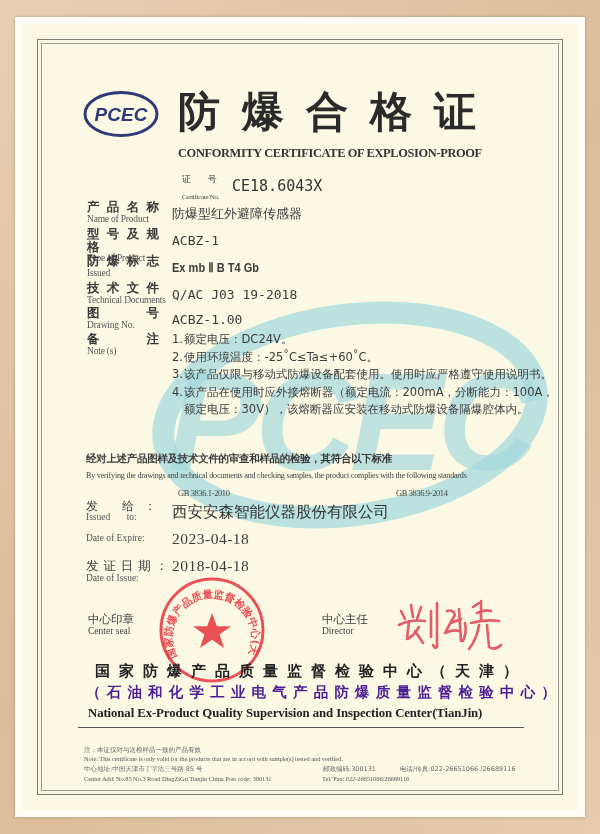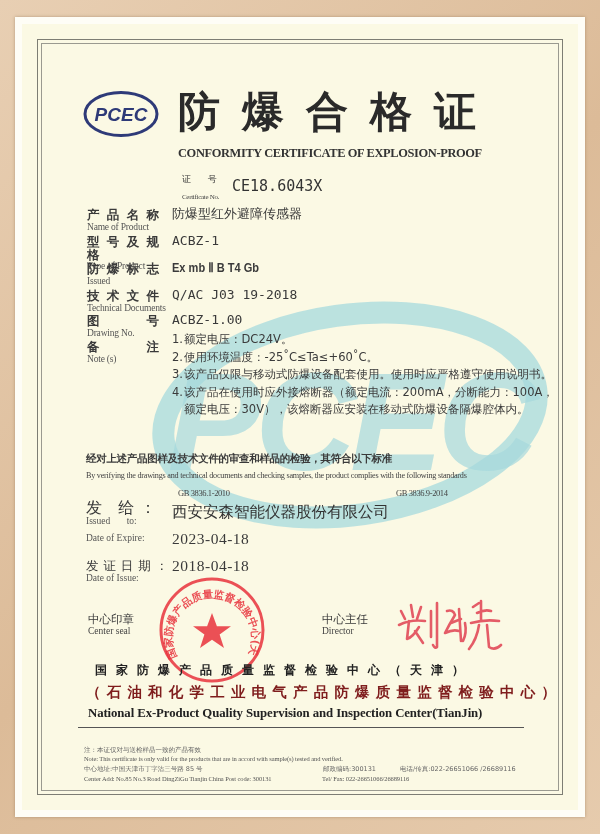--- a/index.html
+++ b/index.html
@@ -47,21 +47,21 @@
     font-family: "Liberation Serif", serif;
   }
   .certno-label { left: 182px; top: 175px; line-height: 1; }
   .certno-label .cn { font-size: 9px; color: #333; letter-spacing: 7px; display:block; }
   .certno-label .en { font-size: 7px; color: #444; display:block; margin-top: 10px; font-family: "Liberation Serif", serif; letter-spacing: -0.3px;}
   .certno-value {
     left: 232px; top: 177px; font-size: 15px; color: #333;
     font-family: "DejaVu Sans Mono", monospace;
   }
 
-  .field-label { left: 87px; width: 75px; line-height: 1; margin-top: 8px; }
+  .field-label { left: 87px; width: 75px; line-height: 1; }
   .field-label .cn {
     display: block; font-size: 12.5px; color: #3a3a3a; font-weight: bold;
     letter-spacing: 3px; text-align: justify; text-align-last: justify;
     font-family: "DejaVu Sans", sans-serif;
   }
   .field-label .en {
     display: block; font-size: 9.5px; color: #555; margin-top: 1px;
     font-family: "Liberation Serif", serif; white-space: nowrap; letter-spacing: -0.2px;
   }
   .field-value {
@@ -83,43 +83,43 @@
     left: 86px; top: 452px; font-size: 10.5px; color: #3a3a3a; font-weight: bold;
     font-family: "DejaVu Sans", sans-serif; letter-spacing: -0.3px;
   }
   .verify-en {
     left: 86px; top: 471px; font-size: 8.2px; color: #444; letter-spacing: -0.25px;
     font-family: "Liberation Serif", serif; white-space: nowrap;
   }
   .std { top: 488px; font-size: 8.5px; color: #444; font-family: "Liberation Serif", serif; letter-spacing: -0.4px; margin-left: 8px; }
 
   .issued-label { left: 86px; top: 500px; width: 70px; line-height: 1; }
-  .issued-label .cn { display: block; font-size: 16px; color: #3a3a3a; text-align: justify; text-align-last: justify; font-family: "DejaVu Sans", sans-serif; }
+  .issued-label .cn { display: block; font-size: 12px; color: #3a3a3a; text-align: justify; text-align-last: justify; font-family: "DejaVu Sans", sans-serif; }
   .issued-label .en { display: block; font-size: 9.5px; color: #555; word-spacing: 14px; font-family: "Liberation Serif", serif; margin-top: 1px; }
   .issued-value { left: 172px; top: 502px; font-size: 15.5px; color: #333; font-family: "DejaVu Sans", sans-serif; }
 
   .date-label { left: 86px; width: 82px; line-height: 1; }
   .date-label .cn { display: block; font-size: 12.5px; color: #3a3a3a; text-align: justify; text-align-last: justify; font-family: "DejaVu Sans", sans-serif; }
   .date-label .en { display: block; font-size: 9.5px; color: #555; font-family: "Liberation Serif", serif; margin-top: 1px; }
   .date-value { left: 172px; font-size: 15.5px; color: #3a3a3a; font-family: "Liberation Serif", serif; letter-spacing: 0.5px; }
 
   .seal-label { left: 88px; top: 613px; line-height: 1.15; }
   .seal-label .cn, .dir-label .cn { display: block; font-size: 11.5px; color: #3a3a3a; font-family: "DejaVu Sans", sans-serif; }
   .seal-label .en, .dir-label .en { display: block; font-size: 9.5px; color: #444; font-family: "Liberation Serif", serif; }
   .dir-label { left: 322px; top: 613px; line-height: 1.15; }
 
   .seal { left: 157px; top: 575px; width: 110px; height: 110px; }
   .signature { left: 395px; top: 597px; width: 110px; height: 60px; }
 
   .center-cn1 {
-    left: 95px; top: 662px; width: 366px; font-size: 12px; font-weight: bold; color: #222;
+    left: 95px; top: 662px; width: 366px; font-size: 15px; font-weight: bold; color: #222;
     letter-spacing: 9px; white-space: nowrap; font-family: "DejaVu Serif", serif;
   }
   .center-cn2 {
-    left: 86px; top: 683px; width: 430px; font-size: 14.5px; font-weight: bold; color: #7f1d1d;
+    left: 86px; top: 683px; width: 430px; font-size: 14.5px; font-weight: bold; color: #4c1d95;
     letter-spacing: 6.2px; white-space: nowrap; font-family: "DejaVu Serif", serif;
   }
   .center-en {
     left: 88px; top: 706px; font-size: 12.8px; font-weight: bold; color: #222;
     white-space: nowrap; font-family: "Liberation Serif", serif; letter-spacing: -0.1px;
   }
   .center-rule { left: 78px; top: 727px; width: 446px; height: 0; border-top: 1px solid #555; }
 
   .foot { font-size: 6.5px; color: #555; font-family: "Liberation Serif", serif; white-space: nowrap; letter-spacing: -0.1px; }
   .foot-cn { font-size: 6.5px; color: #666; font-family: "DejaVu Sans", sans-serif; white-space: nowrap; }

